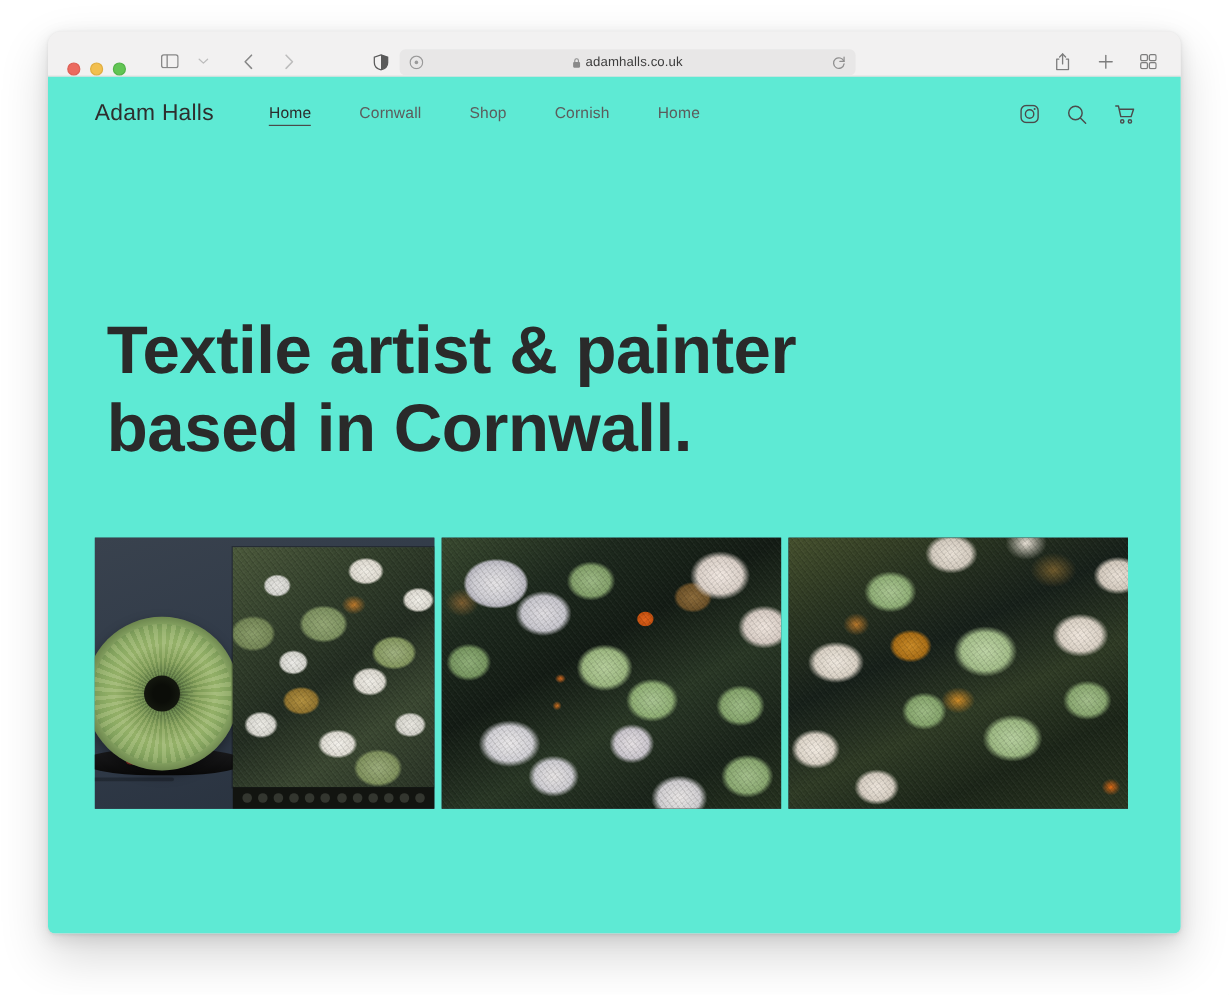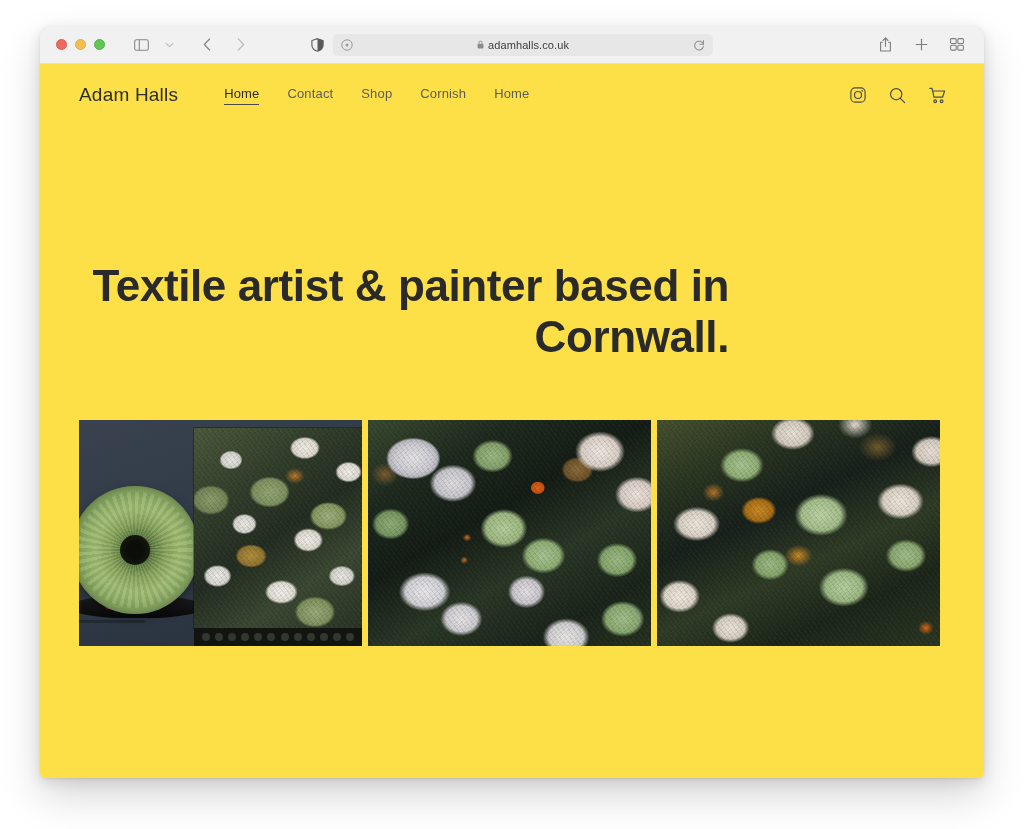--- a/index.html
+++ b/index.html
@@ -28,21 +28,21 @@
                 0 1px 3px rgba(0,0,0,0.08);
   }
 
   
   .toolbar {
     position: relative;
     height: 38px;
     background: #f2f1f1;
     border-bottom: 1px solid #dededd;
     display: flex;
-    align-items: center;
+    align-items: flex-end;
   }
   .traffic {
     display: flex; gap: 8px;
     margin-left: 16px;
   }
   .dot { width: 11px; height: 11px; border-radius: 50%; }
   .dot.red    { background: #ec6a5f; border: 0.5px solid #dd5f55; }
   .dot.yellow { background: #f2bf4f; border: 0.5px solid #e0ae41; }
   .dot.green  { background: #62c554; border: 0.5px solid #53b348; }
 
@@ -89,63 +89,62 @@
   .tb-right {
     margin-left: auto; margin-right: 14px;
     display: flex; align-items: center; gap: 10px;
   }
   .tb-right .tb-btn { color: #7d7d7d; }
 
   
   .site {
     position: relative;
     height: 714px;
-    background: #fde047;
+    background: #5eead4;
     overflow: hidden;
   }
   .site-header {
     height: 62px;
     display: flex; align-items: center;
     padding: 0 38px 0 39px;
   }
   .brand {
     font-size: 19px; color: #2e2e2e;
     font-weight: 400; letter-spacing: 0.2px;
     white-space: nowrap;
   }
   .site-nav {
     display: flex; align-items: flex-end;
-    gap: 28px;
+    gap: 40px;
     margin-left: 46px;
   }
   .nav-link {
     font-size: 13px; color: #5c5c5c;
     letter-spacing: 0.15px;
     padding-bottom: 3px;
     white-space: nowrap;
     border-bottom: 1.5px solid transparent;
   }
   .nav-link.active { color: #2c2c2c; border-bottom-color: #4a4a4a; }
   .header-icons {
     margin-left: auto;
     display: flex; align-items: center; gap: 23px;
     color: #4b4b4b;
   }
   .header-icons .hi { display: flex; }
 
   
   .hero { padding: 134px 0 0 49px; }
   .hero h1 {
-    font-size: 44px;
+    font-size: 56px;
     line-height: 1.16;
     color: #2a2a2a;
     font-weight: 700;
     letter-spacing: -0.4px;
     max-width: 640px;
-    text-align: right;
   }
   .hero p {
     margin-top: 27px;
     font-size: 12.5px;
     line-height: 1.52;
     color: #6d6d6d;
     max-width: 600px;
     letter-spacing: 0.05px;
   }
 
@@ -383,21 +382,21 @@
       </div>
     </div>
 
     <div class="site">
 
       <div class="site-header">
         <div class="brand">Adam Halls</div>
 
         <nav class="site-nav">
           <a class="nav-link active">Home</a>
-          <a class="nav-link">Contact</a>
+          <a class="nav-link">Cornwall</a>
           <a class="nav-link">Shop</a>
           <a class="nav-link">Cornish</a>
           <a class="nav-link">Home</a>
         </nav>
 
         <div class="header-icons">
           <span class="hi">
             <svg width="16" height="16" viewBox="0 0 16 16" fill="none" stroke="currentColor" stroke-width="1.15">
               <rect x="0.9" y="0.9" width="14.2" height="14.2" rx="4.2"></rect>
               <circle cx="8" cy="8" r="3.5"></circle>

